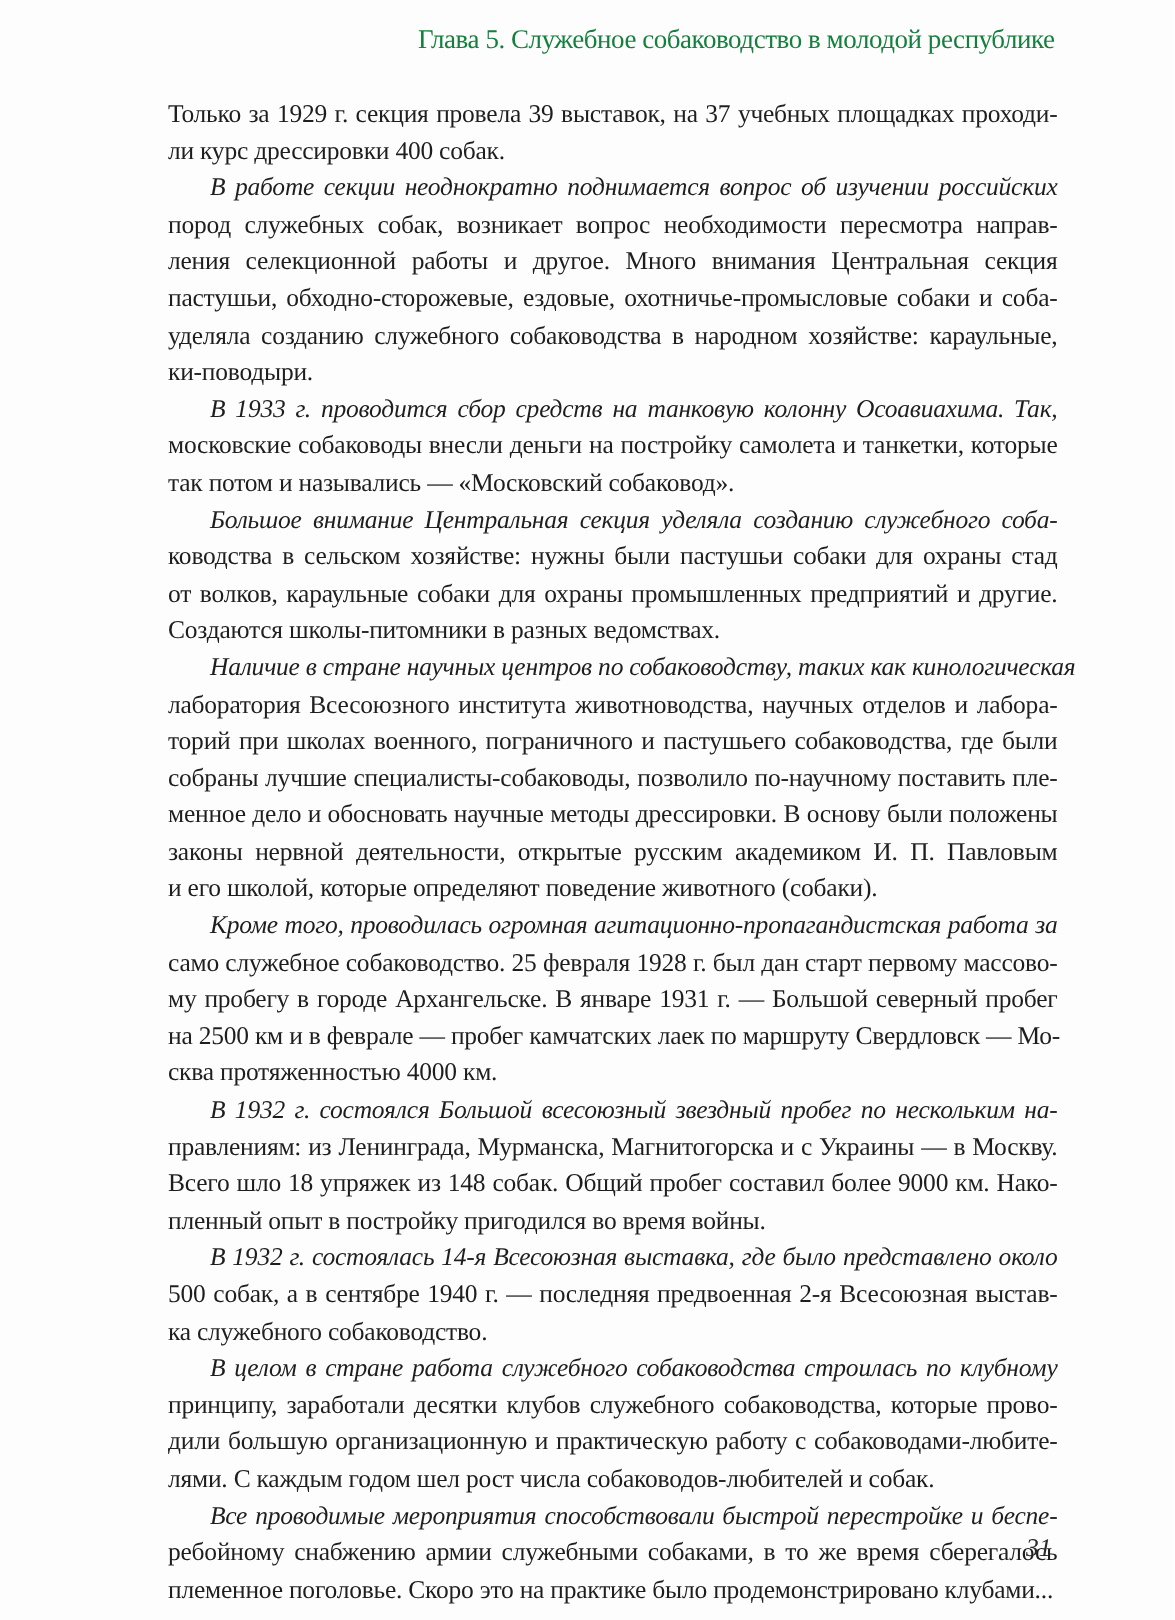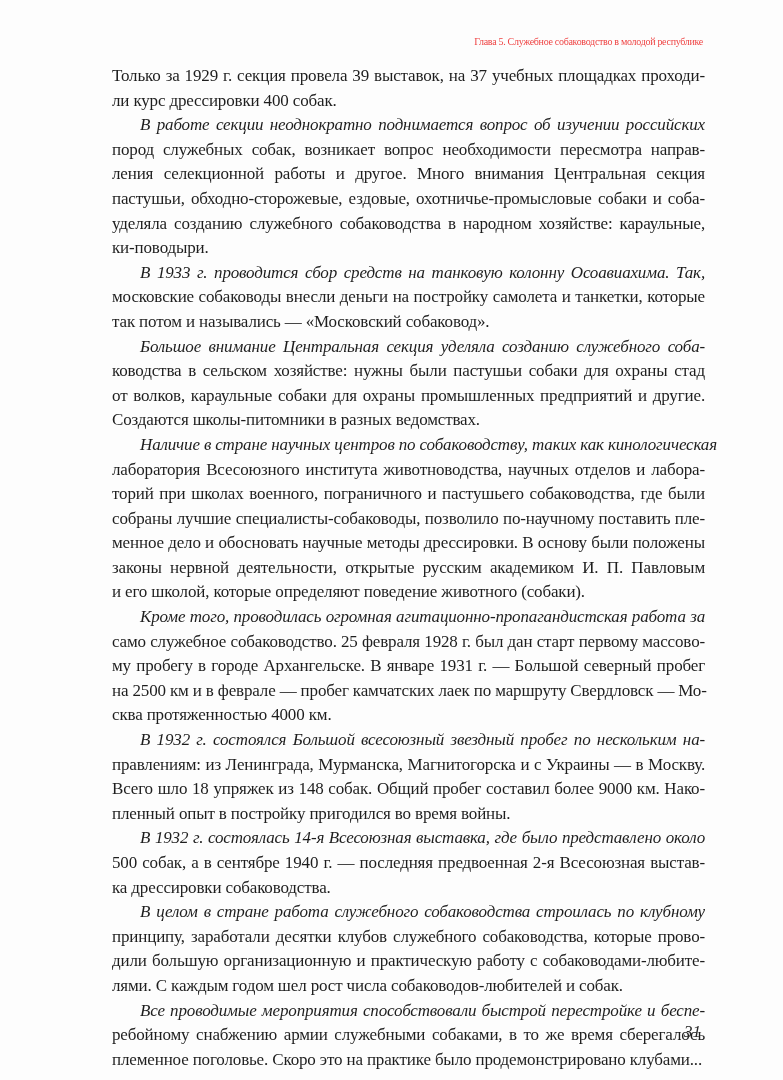--- a/index.html
+++ b/index.html
@@ -4,22 +4,22 @@
 <style>
   html, body { margin: 0; padding: 0; background: #ffffff; }
   body { width: 783px; height: 1080px; position: relative; overflow: hidden; }
   .page {
     position: absolute; left: 0; top: 0; width: 783px; height: 1080px;
     background: #fdfdfd;
     font-family: "Liberation Serif", "DejaVu Serif", serif;
     color: #1e1e1e;
   }
   .running-head {
-    position: absolute; top: 36px; right: 80px;
-    font-size: 10px; letter-spacing: -0.3px; color: #ef4444;
+    position: absolute; top: 16px; right: 80px;
+    font-size: 18px; letter-spacing: -0.3px; color: #15803d;
     white-space: nowrap;
   }
   .body-text {
     position: absolute; left: 76px; top: 64px; width: 629px;
     font-size: 17px; line-height: 24.6px;
     letter-spacing: -0.15px;
   }
   .line {
     display: block; white-space: nowrap; text-align: justify;
     text-align-last: justify; height: 24.6px; margin-left: 36px;
@@ -78,21 +78,21 @@
       </div>
       <div>
         <span class="line indent">В 1932 г. состоялся Большой всесоюзный звездный пробег по нескольким на-</span>
         <span class="line">правлениям: из Ленинграда, Мурманска, Магнитогорска и с Украины — в Москву.</span>
         <span class="line">Всего шло 18 упряжек из 148 собак. Общий пробег составил более 9000 км. Нако-</span>
         <span class="line last">пленный опыт в постройку пригодился во время войны.</span>
       </div>
       <div>
         <span class="line indent">В 1932 г. состоялась 14-я Всесоюзная выставка, где было представлено около</span>
         <span class="line">500 собак, а в сентябре 1940 г. — последняя предвоенная 2-я Всесоюзная выстав-</span>
-        <span class="line last">ка дрессировки собаководства.</span>
+        <span class="line last">ка служебного собаководство.</span>
       </div>
       <div>
         <span class="line indent">В целом в стране работа служебного собаководства строилась по клубному</span>
         <span class="line">принципу, заработали десятки клубов служебного собаководства, которые прово-</span>
         <span class="line">дили большую организационную и практическую работу с собаководами-любите-</span>
         <span class="line last">лями. С каждым годом шел рост числа собаководов-любителей и собак.</span>
       </div>
       <div>
         <span class="line indent">Все проводимые мероприятия способствовали быстрой перестройке и беспе-</span>
         <span class="line">ребойному снабжению армии служебными собаками, в то же время сберегалось</span>

